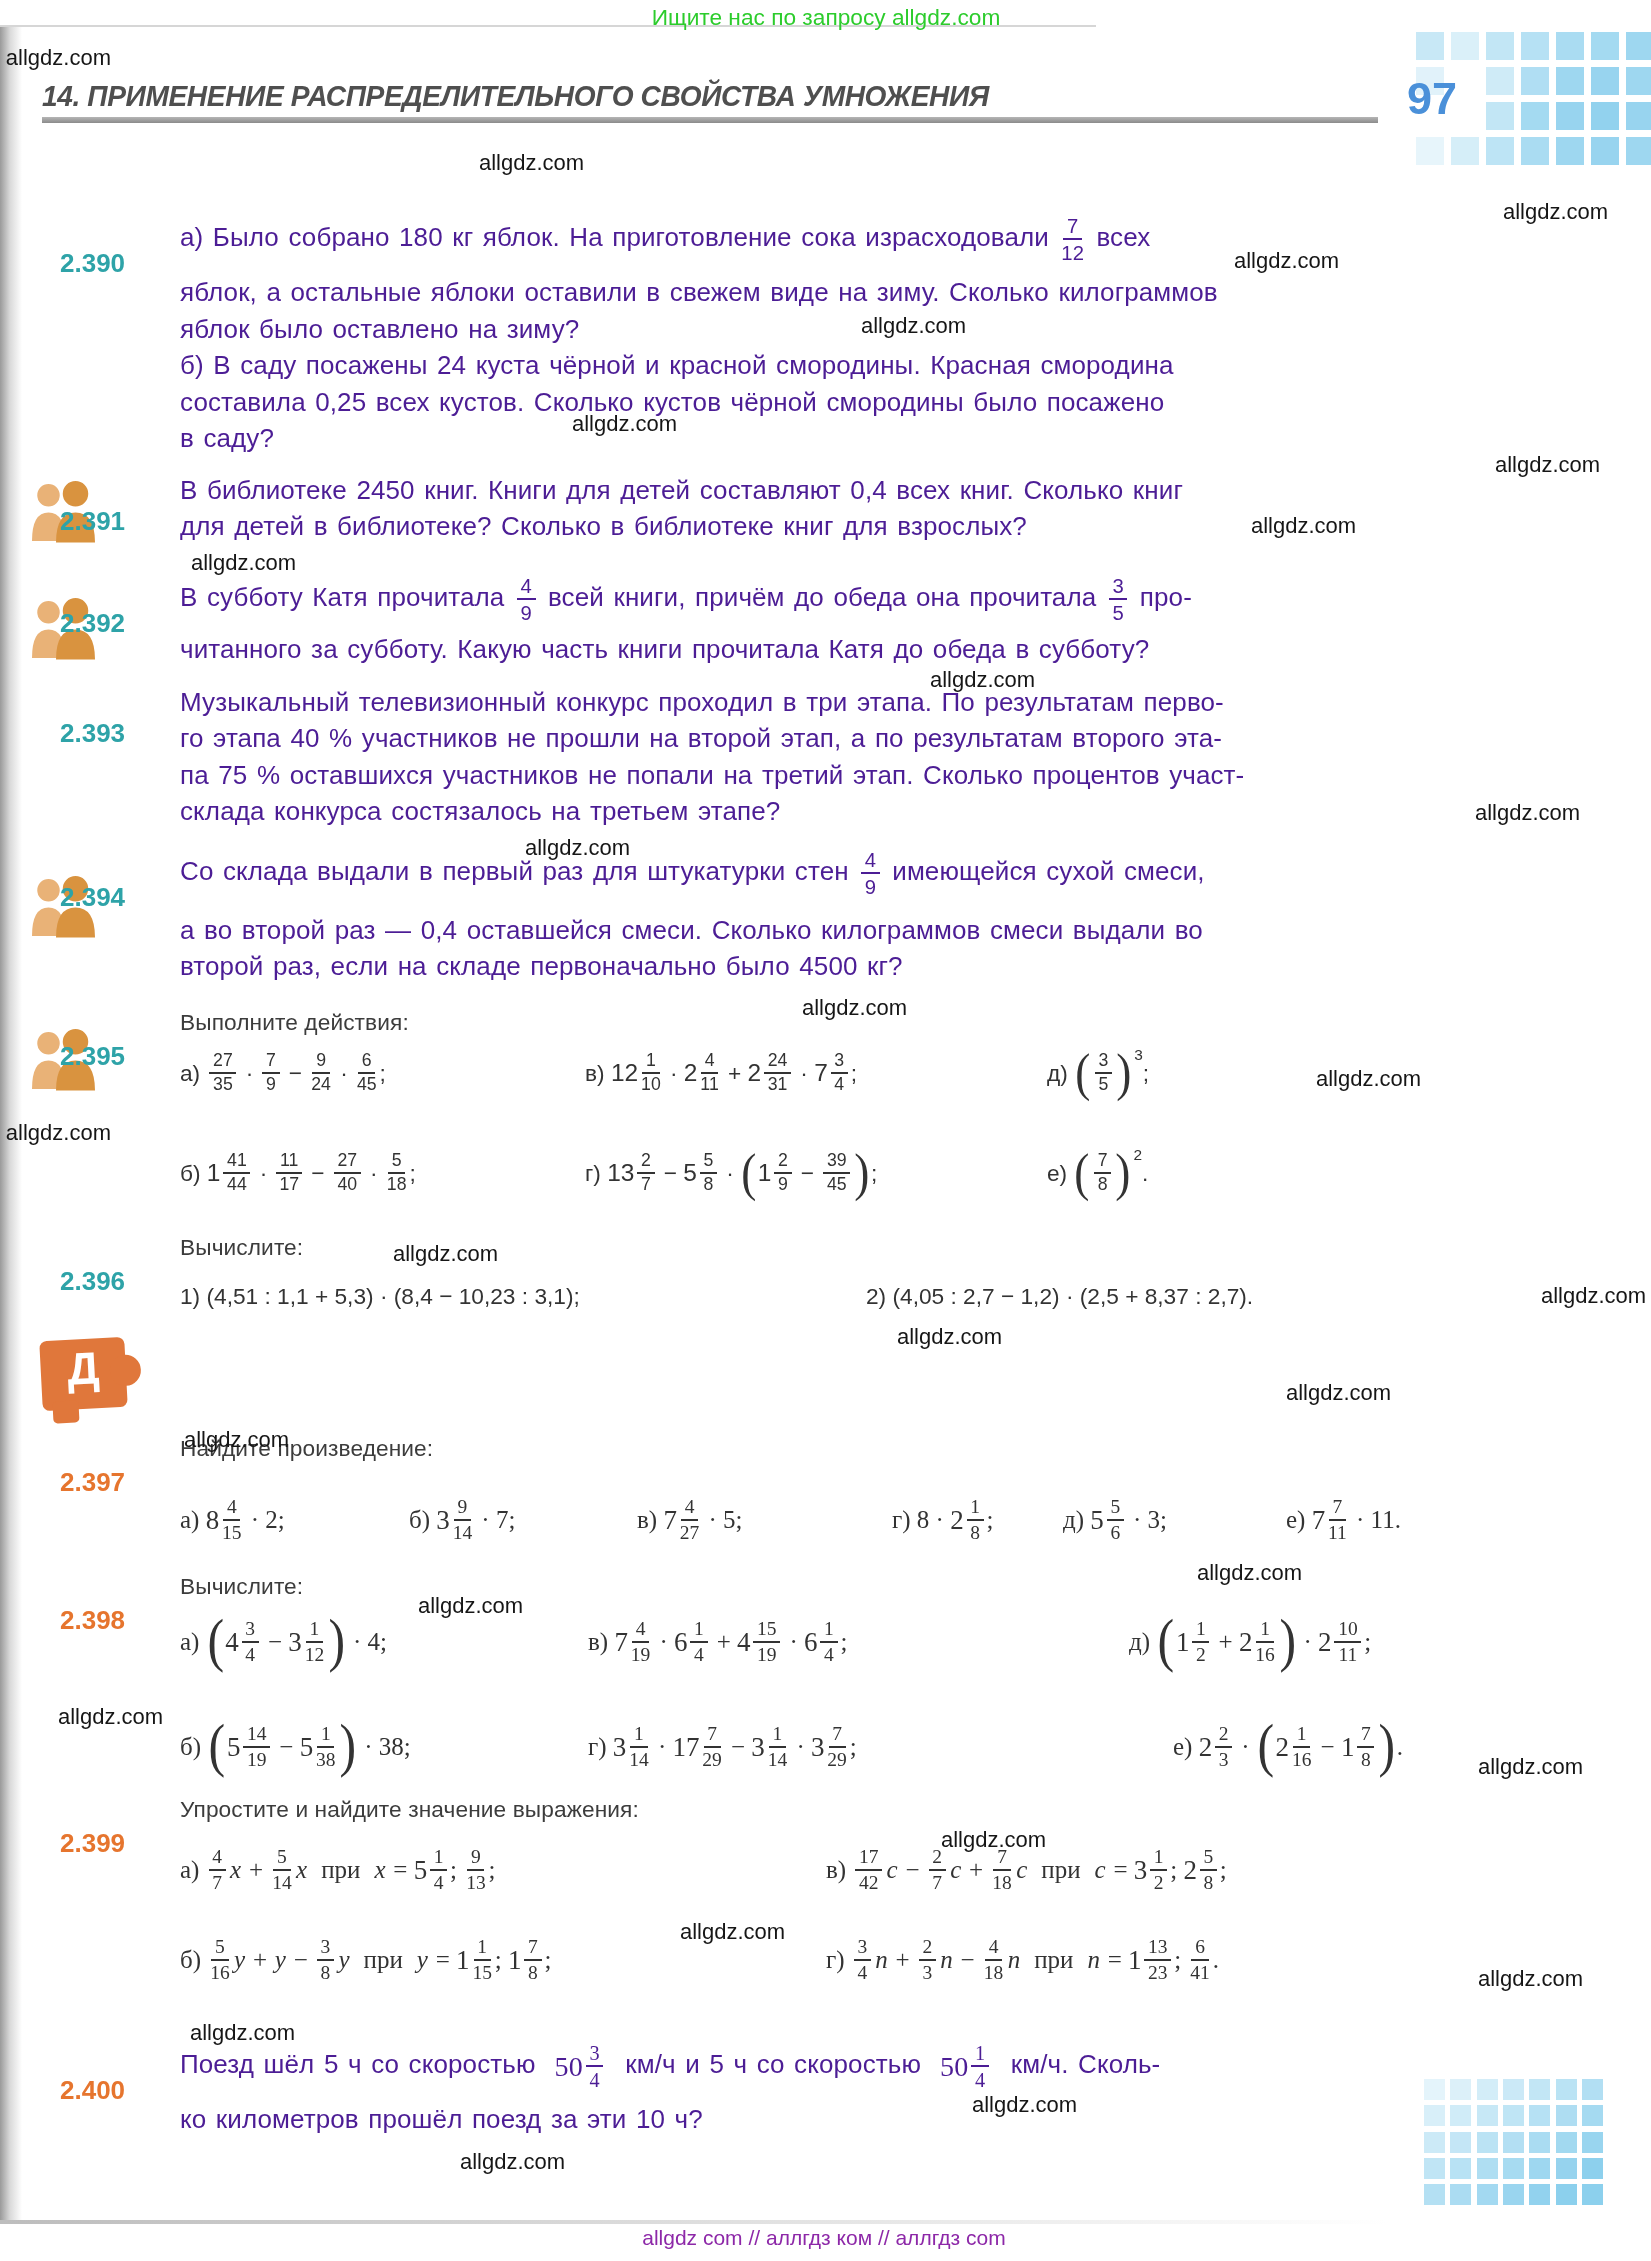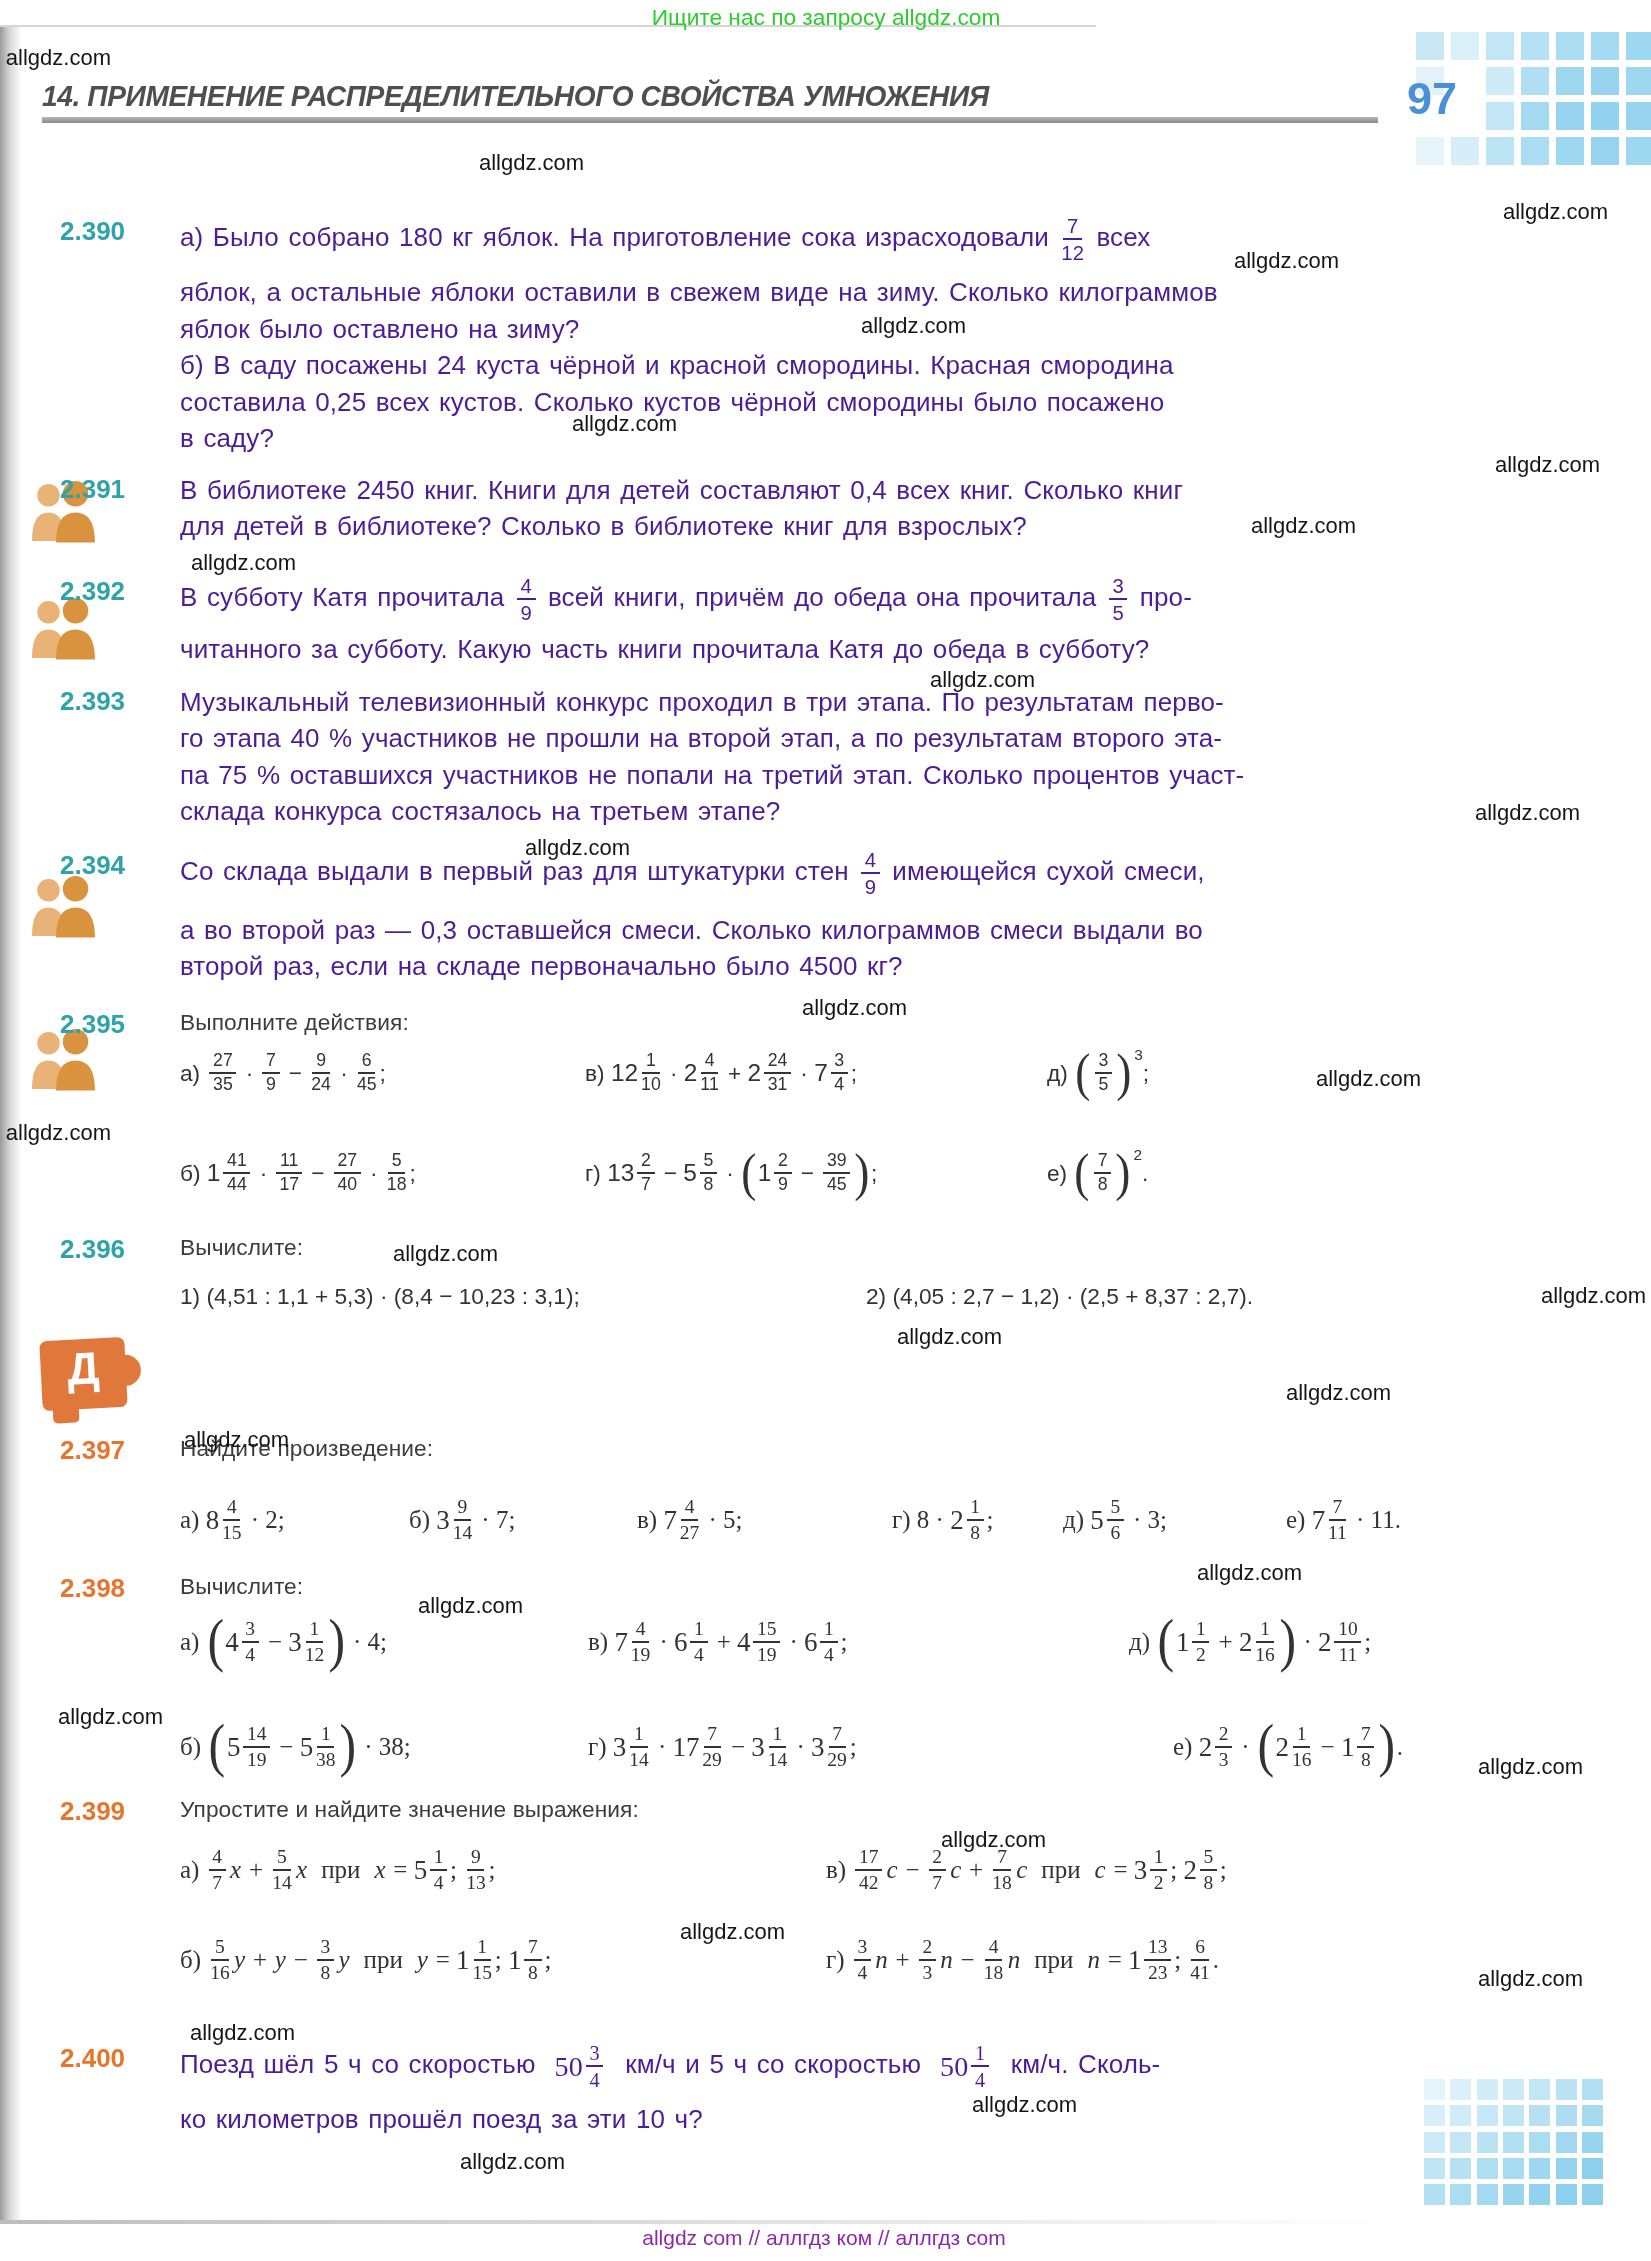--- a/index.html
+++ b/index.html
@@ -1,18 +1,18 @@
 <!DOCTYPE html>
 <html style="font-size:11.7px"><head>
 <meta charset="utf-8">
 <style>
   html,body{margin:0;padding:0;}
   body{width:1652px;height:2261px;position:relative;background:#ffffff;overflow:hidden;
        font-family:"Liberation Sans",sans-serif;color:#3c3c3c;}
-  .abs{position:absolute;}
+  .abs{position:absolute;margin-top:32px;}
   
   .edge-left{position:absolute;left:0;top:26px;width:22px;height:2195px;
     background:linear-gradient(90deg,#9a9a9a,#d9d9d9 45%,rgba(255,255,255,0));}
   .edge-top{position:absolute;left:0;top:25px;width:1096px;height:2.2px;background:#d6d6d6;}
   .edge-bottom{position:absolute;left:0;top:2220px;width:1389px;height:4.4px;
     background:linear-gradient(90deg,#bdbdbd,rgba(255,255,255,0));}
   
   .banner{position:absolute;left:0;top:4.4px;width:1652px;text-align:center;
     color:#2ccc2c;font-size:22.7px;}
   .footer{position:absolute;left:0;top:2226px;width:1648px;text-align:center;
@@ -206,21 +206,21 @@
 <div class="pline" style="left:180px;top:722px;"><span class="tk-t">го этапа 40 % участников не прошли на второй этап, а по результатам второго эта-</span></div>
 <div class="pline" style="left:180px;top:759px;"><span class="tk-t">па 75 % оставшихся участников не попали на третий этап. Сколько процентов участ-</span></div>
 <div class="pline" style="left:180px;top:795px;"><span class="tk-t">склада конкурса состязалось на третьем этапе?</span></div>
 
 <svg class="pair-icon" style="left:25px;top:870px;" viewBox="0 0 100 100">
     <path fill="#e9b277" d="M30 12a15 15 0 1 1 0 30 15 15 0 0 1 0-30z M8 88 Q8 50 30 50 Q52 50 52 88 Z"></path>
     <path fill="#d9933f" d="M66 8a17 17 0 1 1 0 34 17 17 0 0 1 0-34z M40 90 Q40 50 66 50 Q92 50 92 90 Z"></path>
   </svg>
 <div class="pnum teal abs" style="left:60px;top:850px;">2.394</div>
 <div class="pline" style="left:180px;top:850px;"><span class="tk-t">Со склада выдали в первый раз для штукатурки стен </span><span class="tk-f"><span class="fn">4</span><span class="fd">9</span></span><span class="tk-t"> имеющейся сухой смеси,</span></div>
-<div class="pline" style="left:180px;top:914px;"><span class="tk-t">а во второй раз — 0,3 оставшейся смеси. Сколько килограммов смеси выдали во</span></div>
+<div class="pline" style="left:180px;top:914px;"><span class="tk-t">а во второй раз — 0,4 оставшейся смеси. Сколько килограммов смеси выдали во</span></div>
 <div class="pline" style="left:180px;top:950px;"><span class="tk-t">второй раз, если на складе первоначально было 4500 кг?</span></div>
 
 <svg class="pair-icon" style="left:25px;top:1023px;" viewBox="0 0 100 100">
     <path fill="#e9b277" d="M30 12a15 15 0 1 1 0 30 15 15 0 0 1 0-30z M8 88 Q8 50 30 50 Q52 50 52 88 Z"></path>
     <path fill="#d9933f" d="M66 8a17 17 0 1 1 0 34 17 17 0 0 1 0-34z M40 90 Q40 50 66 50 Q92 50 92 90 Z"></path>
   </svg>
 <div class="pnum teal abs" style="left:60px;top:1009px;">2.395</div>
 <div class="ptitle" style="left:180px;top:1009px;">Выполните действия:</div>
 <div class="ex sans" style="left:180px;top:1029px;"><span class="tk-t">а) </span><span class="tk-f"><span class="fn">27</span><span class="fd">35</span></span><span class="tk-t"> · </span><span class="tk-f"><span class="fn">7</span><span class="fd">9</span></span><span class="tk-t"> − </span><span class="tk-f"><span class="fn">9</span><span class="fd">24</span></span><span class="tk-t"> · </span><span class="tk-f"><span class="fn">6</span><span class="fd">45</span></span><span class="tk-t">;</span></div>
 <div class="ex sans" style="left:585px;top:1029px;"><span class="tk-t">в) </span><span class="tk-m"><span class="mw">12</span><span class="tk-f"><span class="fn">1</span><span class="fd">10</span></span></span><span class="tk-t"> · </span><span class="tk-m"><span class="mw">2</span><span class="tk-f"><span class="fn">4</span><span class="fd">11</span></span></span><span class="tk-t"> + </span><span class="tk-m"><span class="mw">2</span><span class="tk-f"><span class="fn">24</span><span class="fd">31</span></span></span><span class="tk-t"> · </span><span class="tk-m"><span class="mw">7</span><span class="tk-f"><span class="fn">3</span><span class="fd">4</span></span></span><span class="tk-t">;</span></div>

